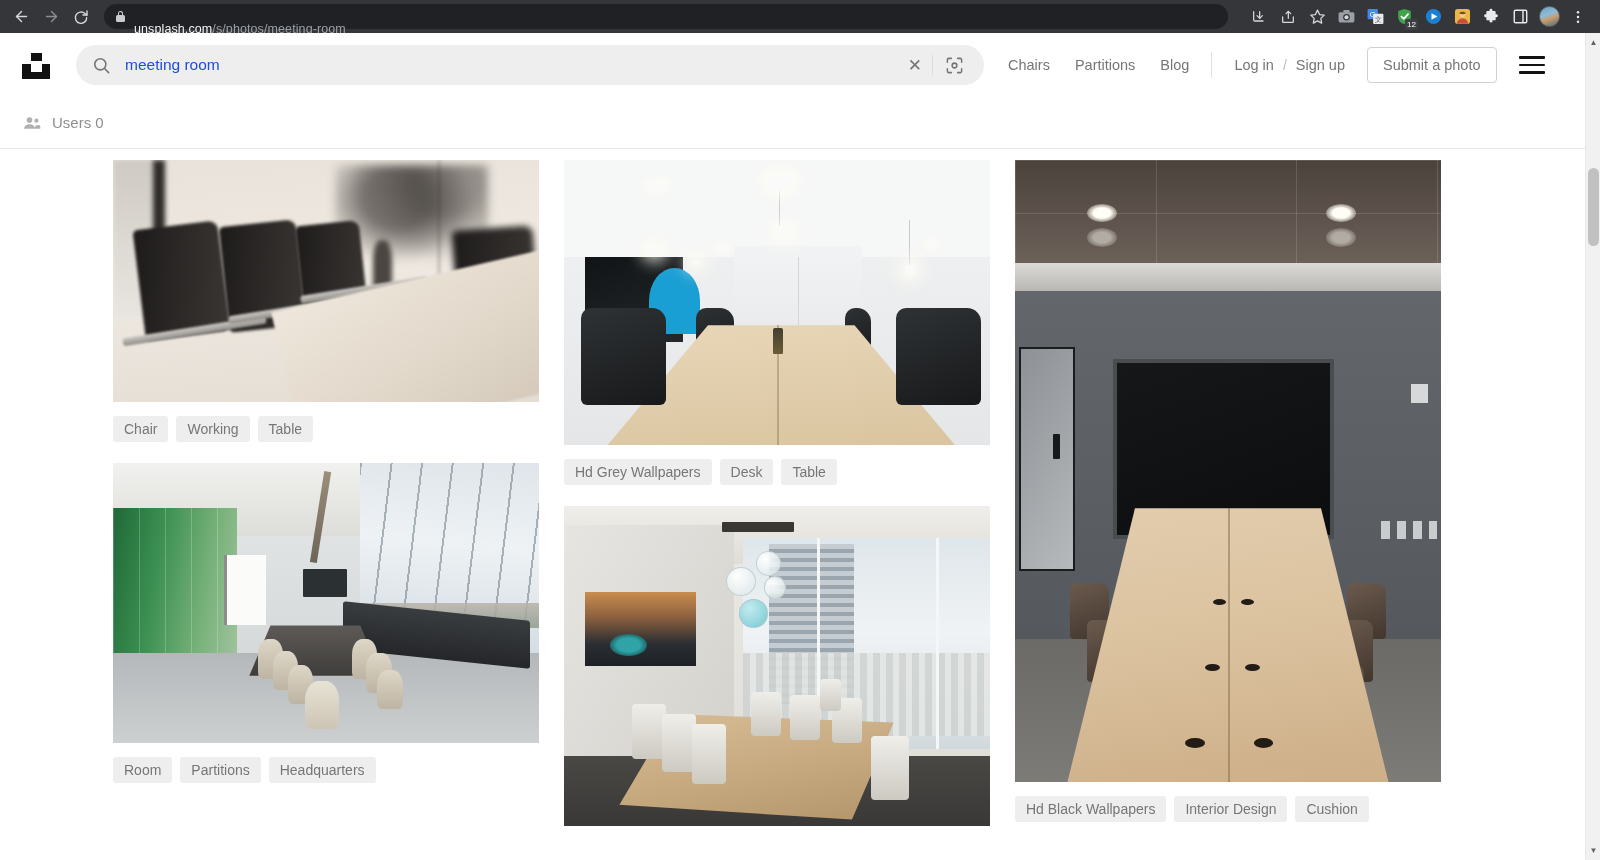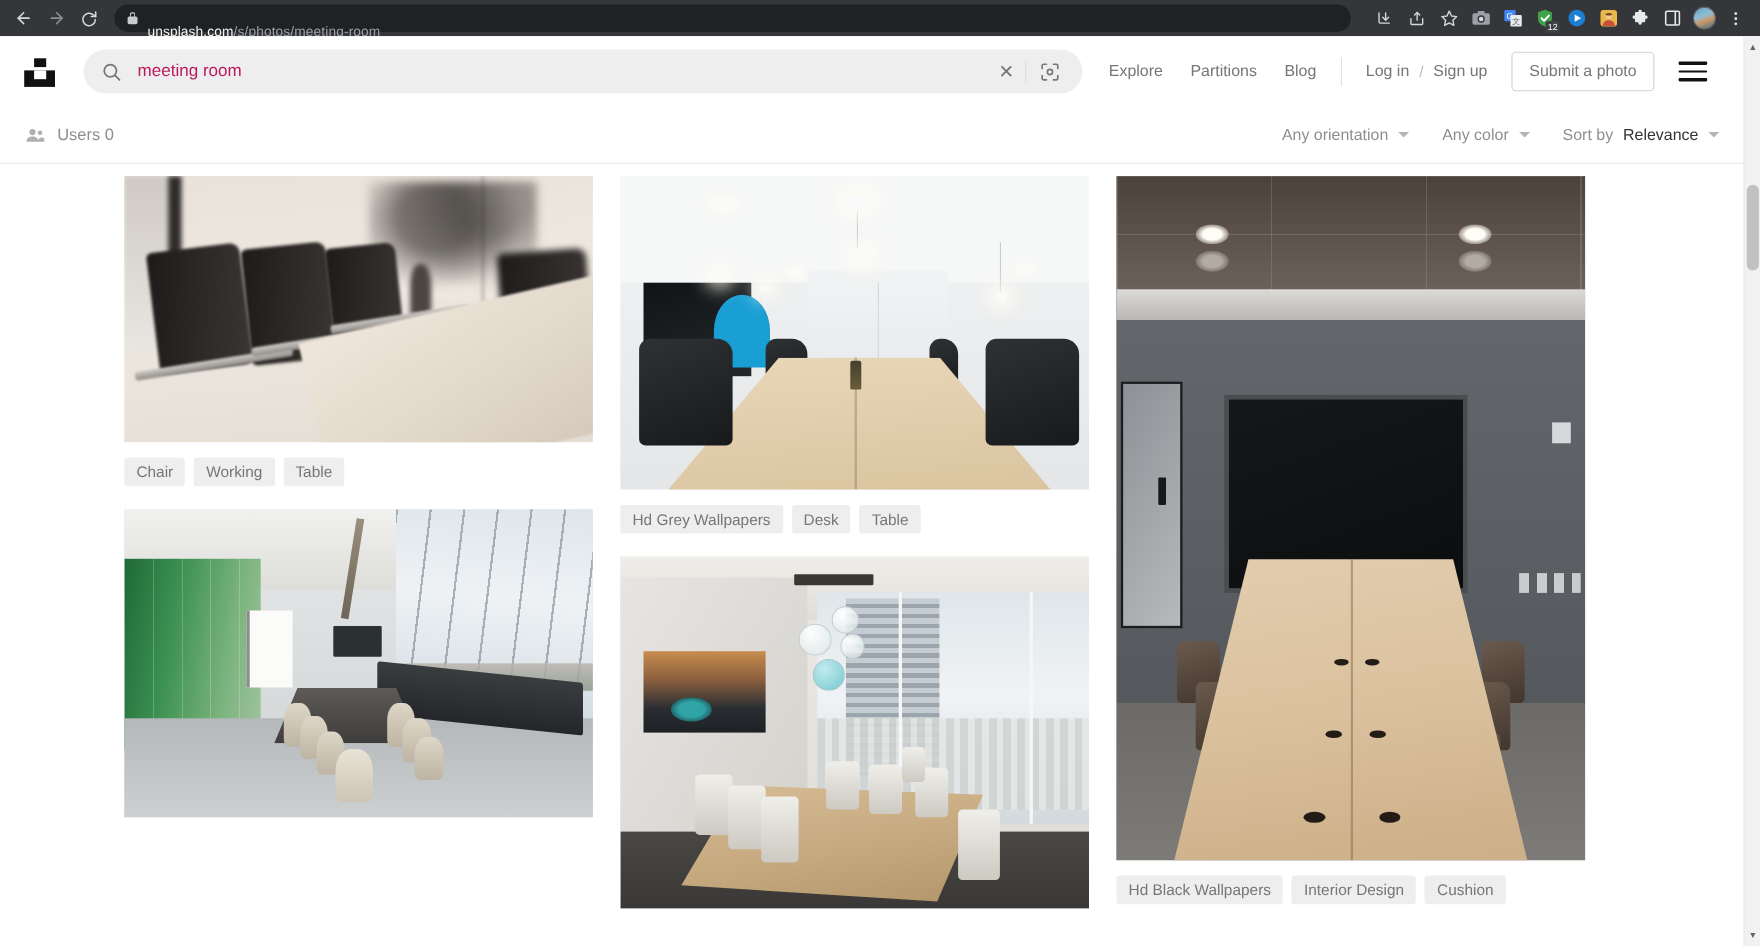--- a/index.html
+++ b/index.html
@@ -116,21 +116,21 @@
     width: 908px; height: 40px;
     background: #eeeeee;
     border-radius: 22px;
     display: flex; align-items: center;
     padding: 0 14px 0 16px;
   }
   .searchbar .mag { flex: none; color: #767676; display:flex; }
   .search-input {
     flex: 1; border: none; outline: none; background: transparent;
     font-family: "Liberation Sans", sans-serif;
-    font-size: 15.5px; color: #be185d;
+    font-size: 15.5px; color: #1d4ed8;
     margin-left: 14px;
   }
   .search-input::placeholder { color: #767676; }
   .clear-x {
     color: #767676; font-size: 17px; line-height: 1;
     padding: 0 10px; font-weight: 300;
   }
   .sdiv { width: 1px; height: 20px; background: #dcdcdc; }
   .visual-search { padding: 0 6px 0 12px; color: #767676; display: flex; }
 
@@ -553,21 +553,21 @@
             <path d="M3 8V4.8A1.8 1.8 0 0 1 4.8 3H8"></path>
             <path d="M16 3h3.2A1.8 1.8 0 0 1 21 4.8V8"></path>
             <path d="M21 16v3.2a1.8 1.8 0 0 1-1.8 1.8H16"></path>
             <path d="M8 21H4.8A1.8 1.8 0 0 1 3 19.2V16"></path>
             <circle cx="12" cy="12" r="3"></circle>
           </svg>
       </span>
     </div>
 
     <div class="hnav">
-      <span class="hlink">Explore</span>
+      <span class="hlink">Chairs</span>
       <span class="hlink">Partitions</span>
       <span class="hlink">Blog</span>
     </div>
 
     <span class="hdiv"></span>
 
     <div class="auth">
       <span class="hlink">Log in</span>
       <span class="slash">/</span>
       <span class="hlink">Sign up</span>
@@ -593,35 +593,20 @@
               <circle cx="9" cy="8.5" r="3.4"></circle>
               <path d="M2.5 19c0-3.6 2.9-5.6 6.5-5.6s6.5 2 6.5 5.6z"></path>
               <circle cx="17.3" cy="9.2" r="2.5"></circle>
               <path d="M15 19c0-2.8 1.6-4.6 4.2-4.6 1.6 0 2.8.7 2.8 2.3V19z"></path>
             </svg>
         </span>
         <span>Users 0</span>
       </div>
     </div>
 
-    <div class="filters">
-      <div class="filter">
-        <span>Any orientation</span>
-        <span class="caret"></span>
-      </div>
-      <div class="filter">
-        <span>Any color</span>
-        <span class="caret"></span>
-      </div>
-      <div class="filter">
-        <span>Sort by </span>
-          <span class="val">Relevance</span>
-        <span class="caret"></span>
-      </div>
-    </div>
   </div>
 
   <div class="grid">
 
     <div class="col c1">
 
       <div class="card">
         <div class="photo ph1">
           <span class="winL"></span>
             <span class="mullion"></span>
@@ -656,20 +641,25 @@
           <span class="floor"></span>
           <span class="bench"></span>
           <span class="table"></span>
           <span class="ch" style="left:34%;top:63%"></span>
           <span class="ch" style="left:37.5%;top:67%"></span>
           <span class="ch" style="left:41%;top:72%"></span>
           <span class="ch dark" style="left:45%;top:78%;width:8%;height:17%"></span>
           <span class="ch" style="left:56%;top:63%"></span>
           <span class="ch" style="left:59.5%;top:68%"></span>
           <span class="ch" style="left:62%;top:74%"></span>
+        </div>
+        <div class="tags">
+          <span class="tag">Room</span>
+          <span class="tag">Partitions</span>
+          <span class="tag">Headquarters</span>
         </div>
       </div>
     </div>
 
     <div class="col c2">
 
       <div class="card">
         <div class="photo ph3">
           <span class="ceiling"></span>
           <span class="darkroom"></span>

